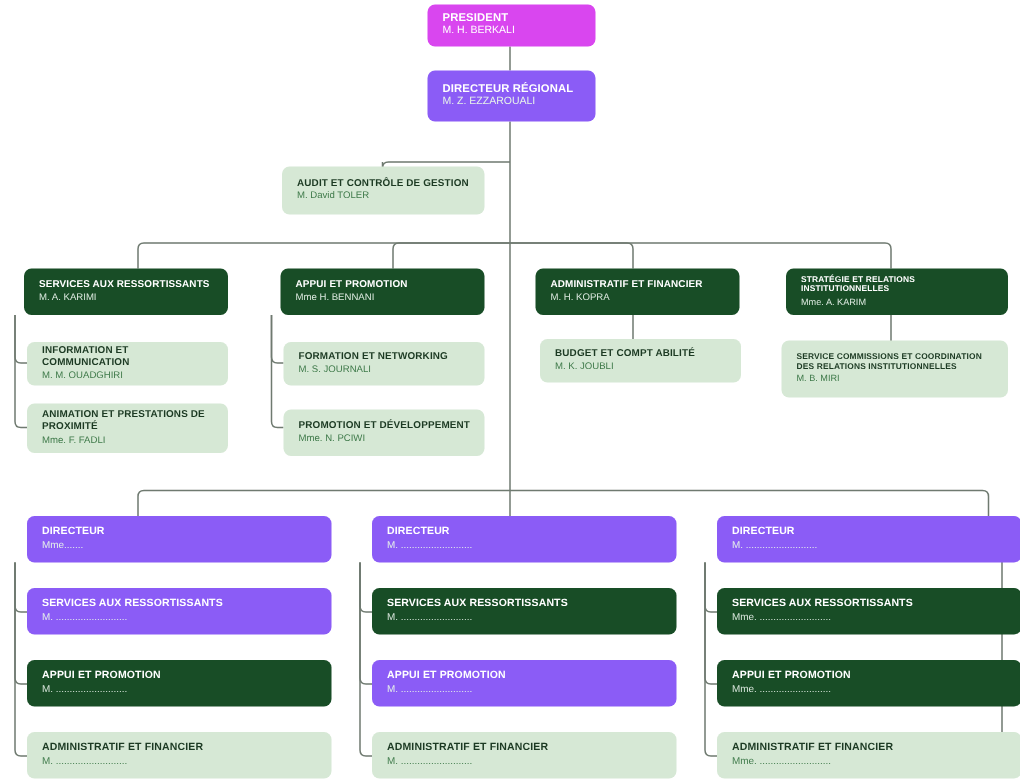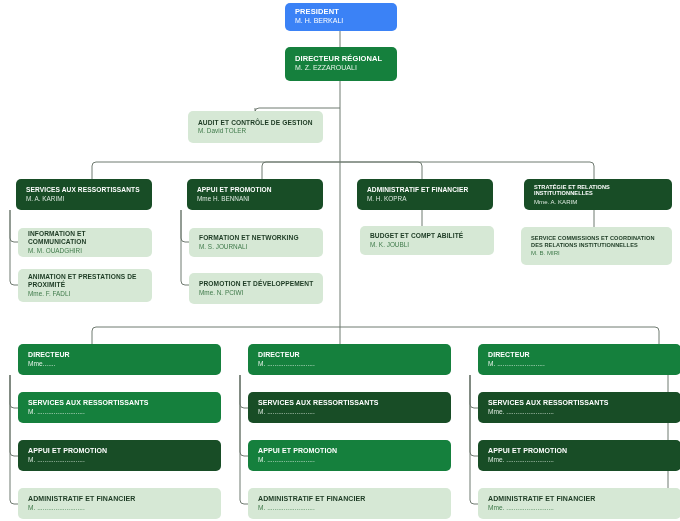--- a/index.html
+++ b/index.html
@@ -25,23 +25,23 @@
   .node .t1{
     font-weight:bold;
     letter-spacing:0.1px;
     line-height:1.15;
   }
   .node .t2{
     line-height:1.25;
     margin-top:1px;
   }
   
-  .red       {background:#3b82f6;}
+  .red       {background:#d946ef;}
   .red .t1,.red .t2{color:#ffffff;}
-  .green-mid {background:#15803d;}
+  .green-mid {background:#8b5cf6;}
   .green-mid .t1{color:#ffffff;}
   .green-mid .t2{color:#e6f2e9;}
   .green-dark{background:#184d26;}
   .green-dark .t1{color:#ffffff;}
   .green-dark .t2{color:#dbe8de;}
   .green-lite{background:#d6e8d5;}
   .green-lite .t1{color:#1c3a23;}
   .green-lite .t2{color:#3f7a4a;}
   .fs-head .t1{font-size:7.5px;}
   .fs-head .t2{font-size:7px;}

